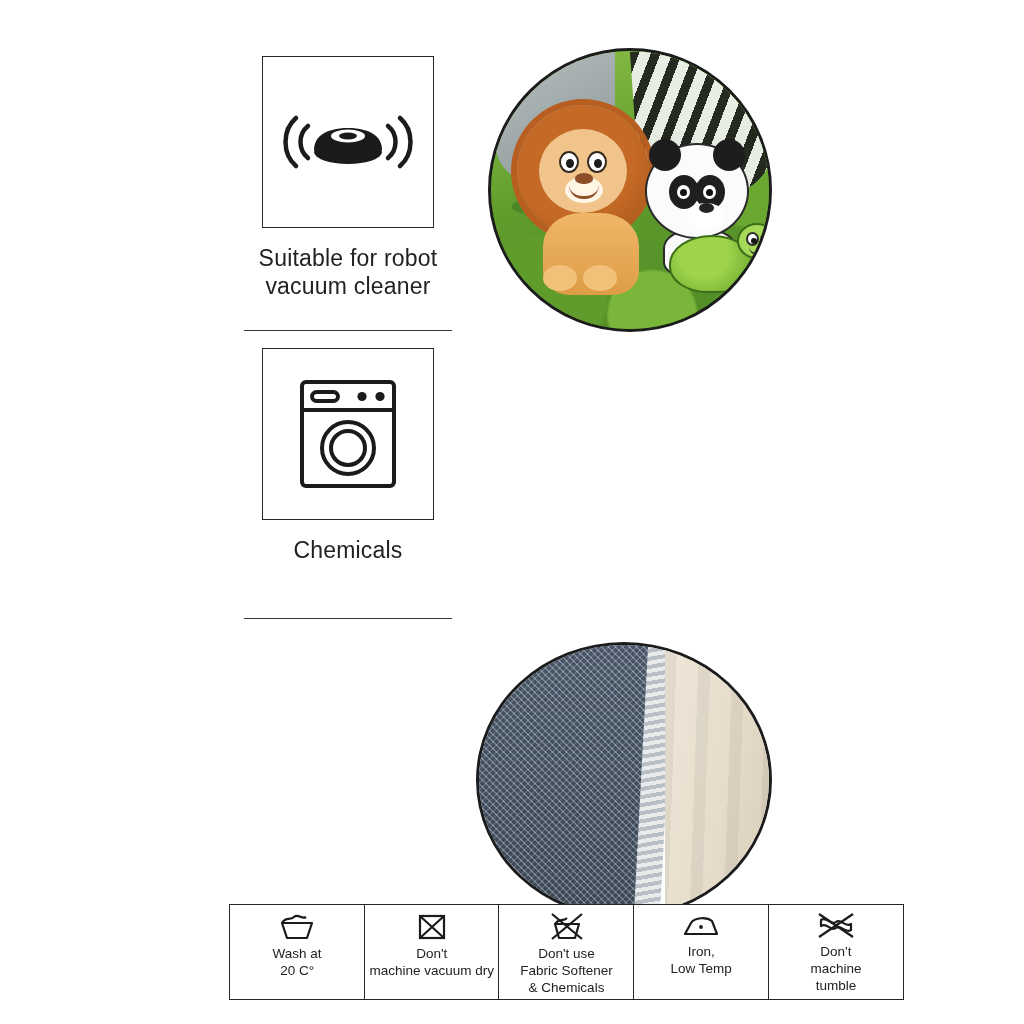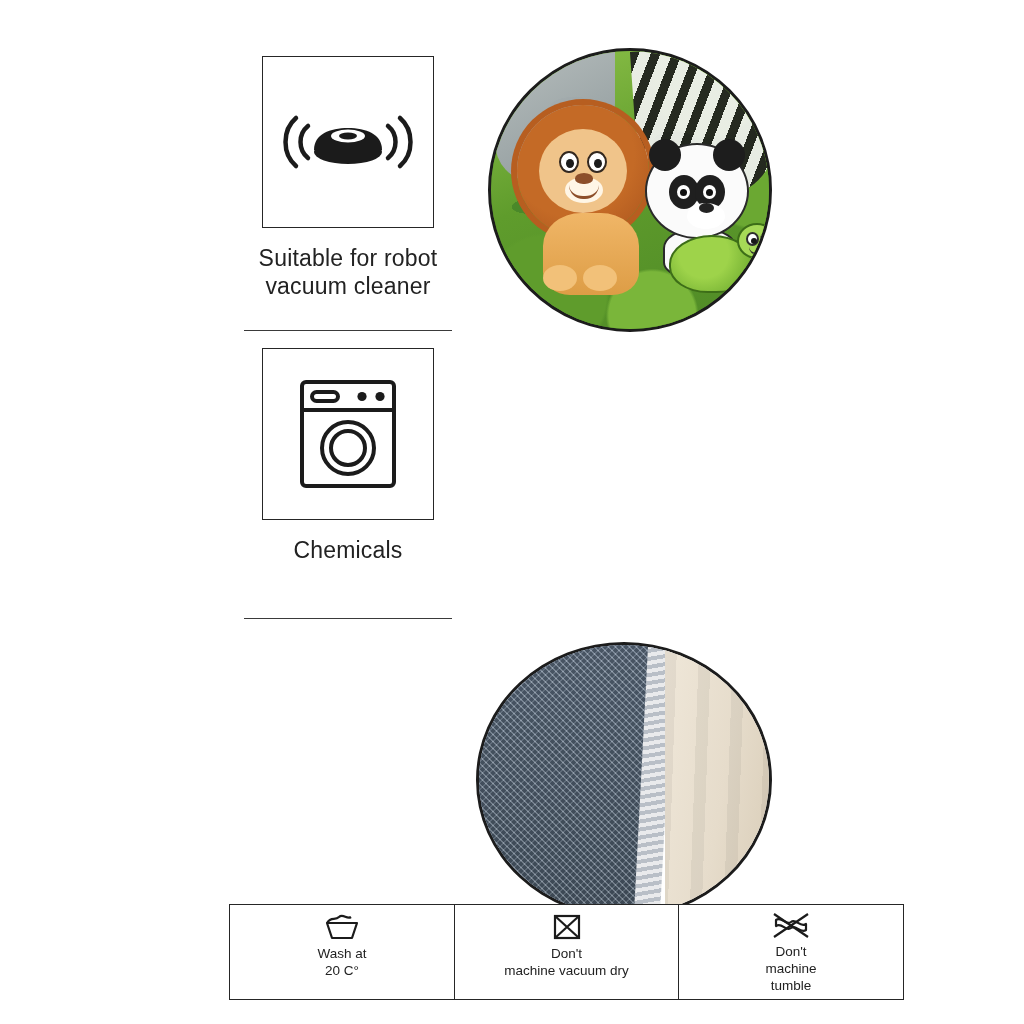--- a/index.html
+++ b/index.html
@@ -406,21 +406,47 @@
           <rect x="5" y="4" width="24" height="22"></rect>
           <path d="M5 4 L29 26 M29 4 L5 26"></path>
         </g>
       </svg>
       <div class="care-text">
         <div>Don't</div>
         <div>machine vacuum dry</div>
       </div>
     </div>
 
-
+    <div class="care-item">
+      <svg width="38" height="30" viewBox="0 0 38 30">
+        <g fill="none" stroke="#1b1b1b" stroke-width="2.2" stroke-linejoin="round">
+          <path d="M7 12 L31 12 L27 26 L11 26 Z"></path>
+          <path d="M7 12 C11 6 15 10 19 6"></path>
+          <path d="M4 2 L34 27 M34 2 L4 27"></path>
+        </g>
+      </svg>
+      <div class="care-text">
+        <div>Don't use</div>
+        <div>Fabric Softener</div>
+        <div>&amp; Chemicals</div>
+      </div>
+    </div>
+
+    <div class="care-item">
+      <svg width="40" height="28" viewBox="0 0 40 28">
+        <g fill="none" stroke="#1b1b1b" stroke-width="2.2" stroke-linejoin="round">
+          <path d="M4 22 L36 22 L31 9 C26 5 14 5 10 11 Z"></path>
+        </g>
+        <circle cx="20" cy="15" r="1.9" fill="#1b1b1b"></circle>
+      </svg>
+      <div class="care-text">
+        <div>Iron,</div>
+        <div>Low Temp</div>
+      </div>
+    </div>
 
     <div class="care-item">
       <svg width="42" height="28" viewBox="0 0 42 28">
         <g fill="none" stroke="#1b1b1b" stroke-width="2.2" stroke-linejoin="round">
           <path d="M6 8 C12 4 16 14 21 10 C26 6 30 16 36 12 L36 18 C30 22 26 12 21 16 C16 20 12 10 6 14 Z"></path>
           <path d="M4 2 L38 25 M38 2 L4 25"></path>
         </g>
       </svg>
       <div class="care-text">
         <div>Don't</div>

